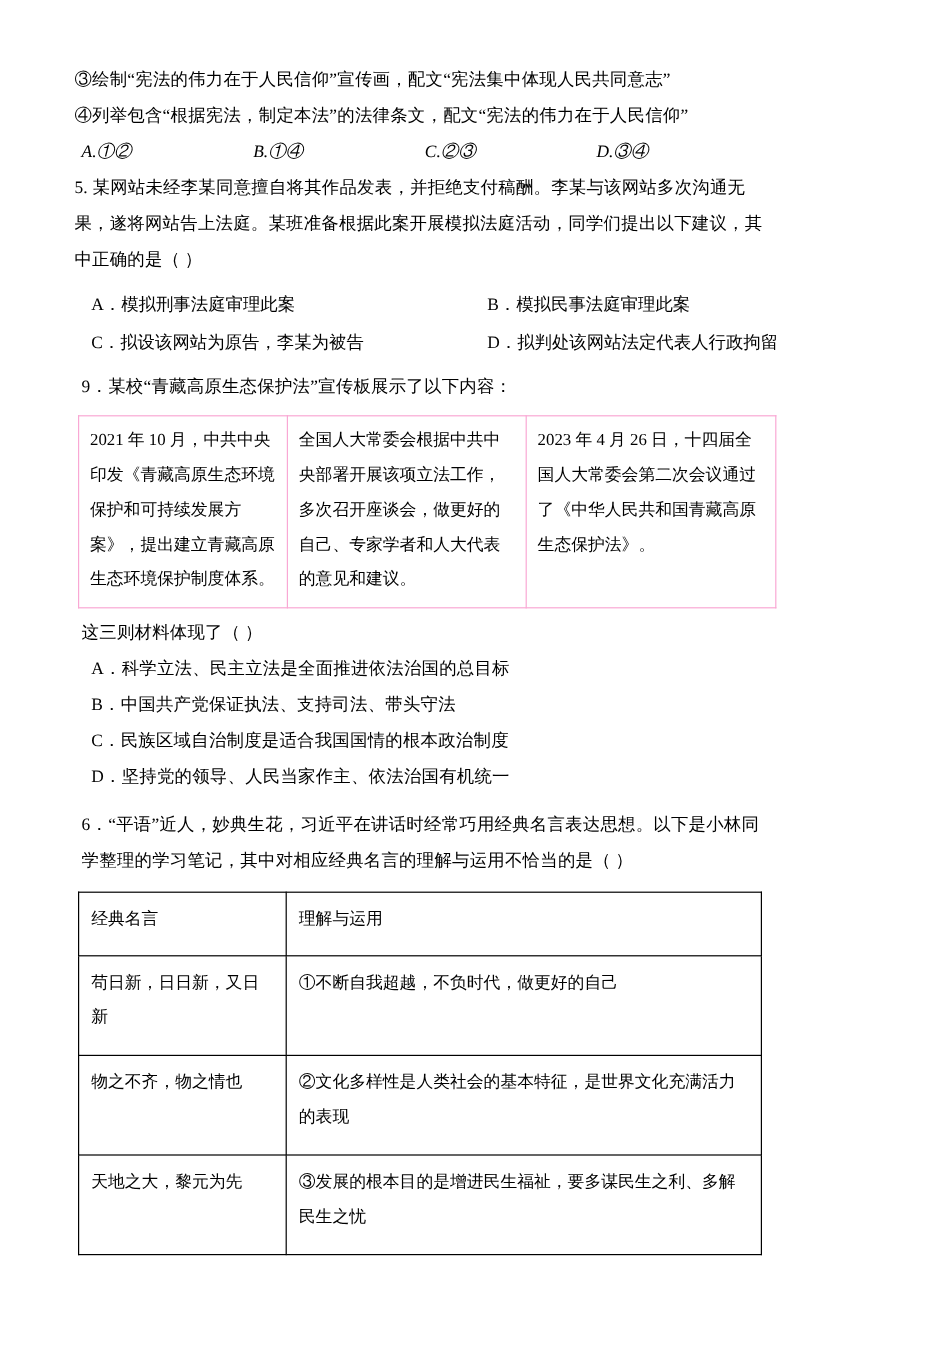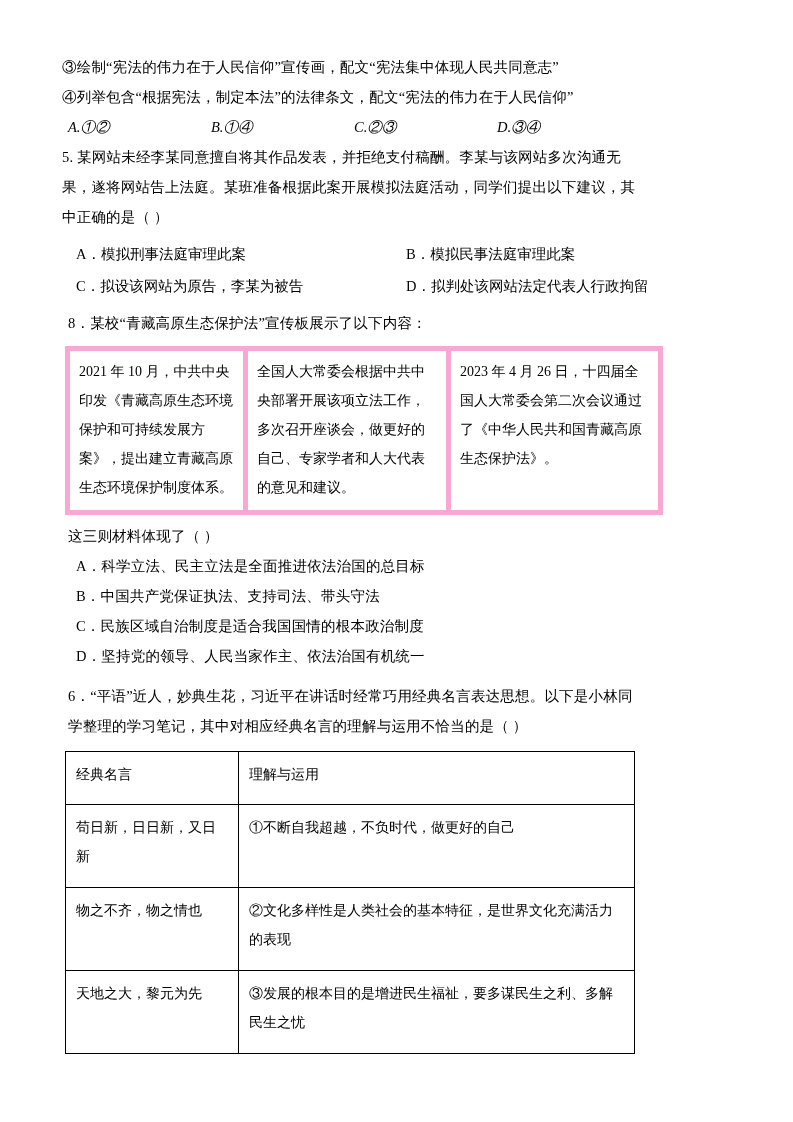--- a/index.html
+++ b/index.html
@@ -56,21 +56,21 @@
     width: 330px;
     flex: 0 0 auto;
   }
   table.mat {
     border-collapse: collapse;
     table-layout: fixed;
     margin: 8px 0 6px 0;
     margin-left: 3px;
   }
   table.mat td {
-    border: 5px solid #f9a8d4;
+    border: 1px solid #f9a8d4;
     vertical-align: top;
     font-size: 14px;
     line-height: 29px;
     padding: 6px 9px 8px 9px;
   }
   .mat1 { width: 524px; }
   .mat1 td:nth-child(1) { width: 155px; }
   .mat1 td:nth-child(2) { width: 180px; }
   .mat1 td:nth-child(3) { width: 189px; }
 
@@ -118,21 +118,21 @@
     <span class="opt">A．模拟刑事法庭审理此案</span>
     <span class="opt">B．模拟民事法庭审理此案</span>
   </div>
   <div class="opts-2">
     <span class="opt">C．拟设该网站为原告，李某为被告</span>
     <span class="opt">D．拟判处该网站法定代表人行政拘留</span>
   </div>
 
   <div class="spacer6"></div>
 
-  <div class="para indent1">8．某校“青藏高原生态保护法”宣传板展示了以下内容：</div>
+  <div class="para indent1">9．某校“青藏高原生态保护法”宣传板展示了以下内容：</div>
 
   <table class="mat mat1">
     <tbody>
         <tr>
       <td>2021 年 10 月，中共中央印发《青藏高原生态环境保护和可持续发展方案》，提出建立青藏高原生态环境保护制度体系。</td>
       <td>全国人大常委会根据中共中央部署开展该项立法工作，多次召开座谈会，做更好的自己、专家学者和人大代表的意见和建议。</td>
       <td>2023 年 4 月 26 日，十四届全国人大常委会第二次会议通过了《中华人民共和国青藏高原生态保护法》。</td>
     </tr>
   </tbody>
     </table>

